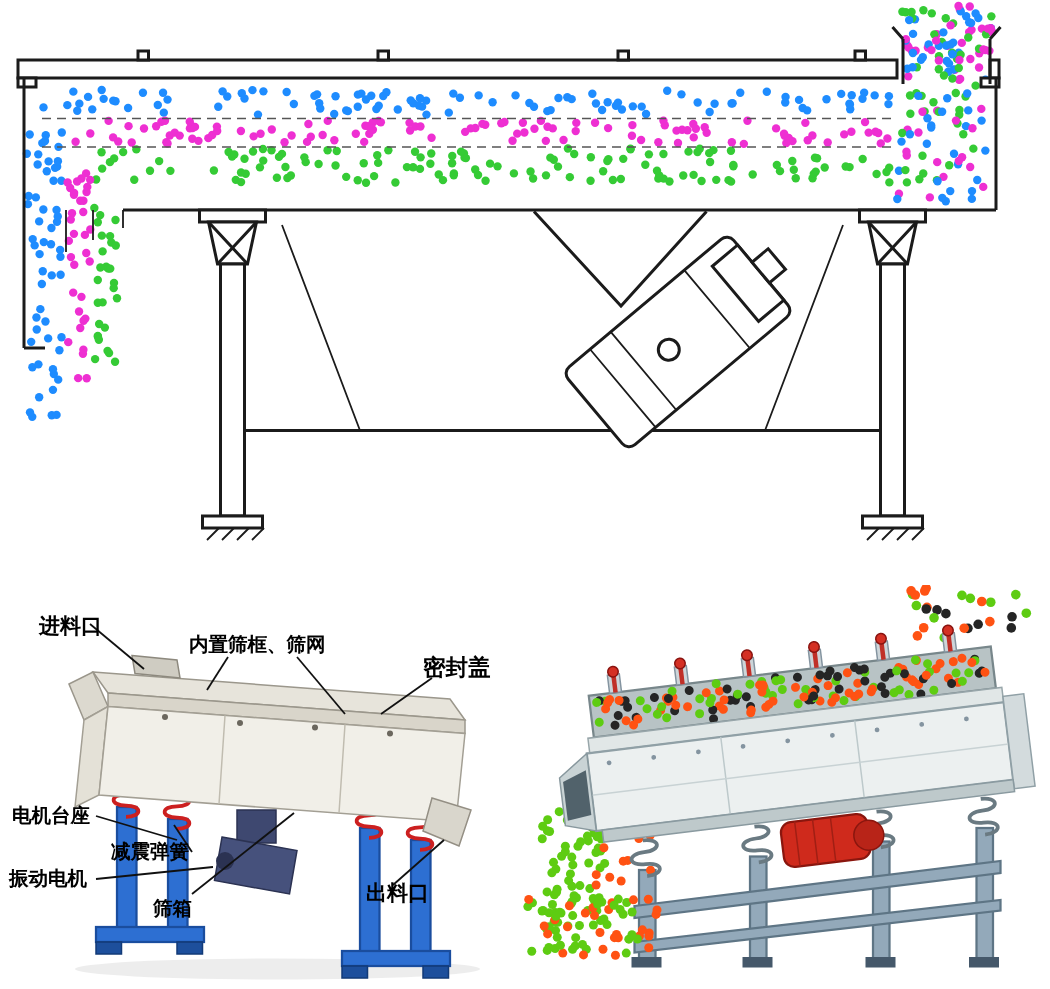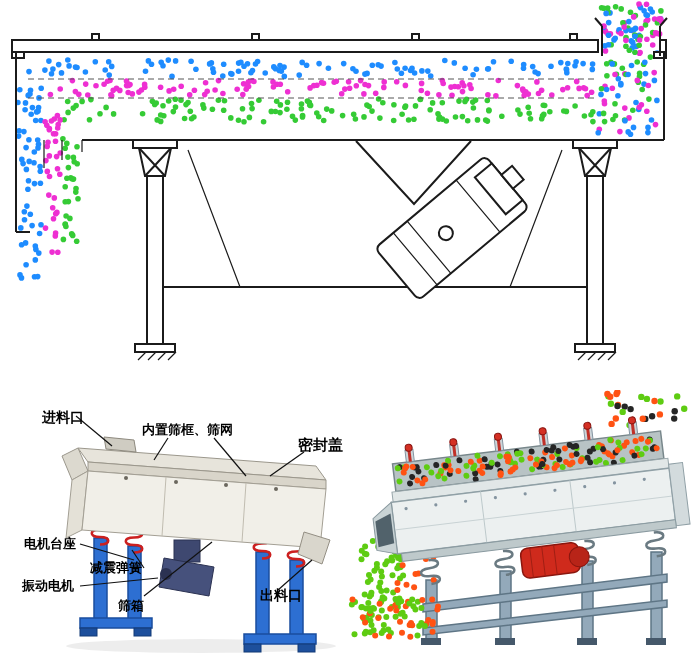--- a/index.html
+++ b/index.html
@@ -1,20 +1,20 @@
 <!DOCTYPE html>
 <html><head>
 <meta charset="utf-8">
 <style>
   html,body{margin:0;padding:0;background:#ffffff;}
   body{width:700px;height:659px;position:relative;overflow:hidden;
        font-family:"DejaVu Sans",sans-serif;}
   .panel{position:absolute;}
   #schematic-panel{left:0;top:0;width:700px;height:390px;}
-  #left-panel{left:16px;top:390px;width:345px;height:269px;}
+  #left-panel{left:0;top:390px;width:345px;height:269px;}
   #right-panel{left:345px;top:390px;width:355px;height:269px;}
   svg{display:block;}
   .outline{fill:none;stroke:#1b1b1b;stroke-width:2;}
   .outline-w{fill:#ffffff;stroke:#1b1b1b;stroke-width:2;}
   .thin{fill:none;stroke:#1b1b1b;stroke-width:1.2;}
   .deckline{fill:none;stroke:#555;stroke-width:1;stroke-dasharray:6 4;}
   .leader{stroke:#111;stroke-width:1.2;}
   .cnlabel{font-weight:bold;font-size:13px;fill:#000;}
   .cnlabel-md{font-weight:bold;font-size:14px;fill:#000;}
   .cnlabel-lg{font-weight:bold;font-size:15px;fill:#000;}

